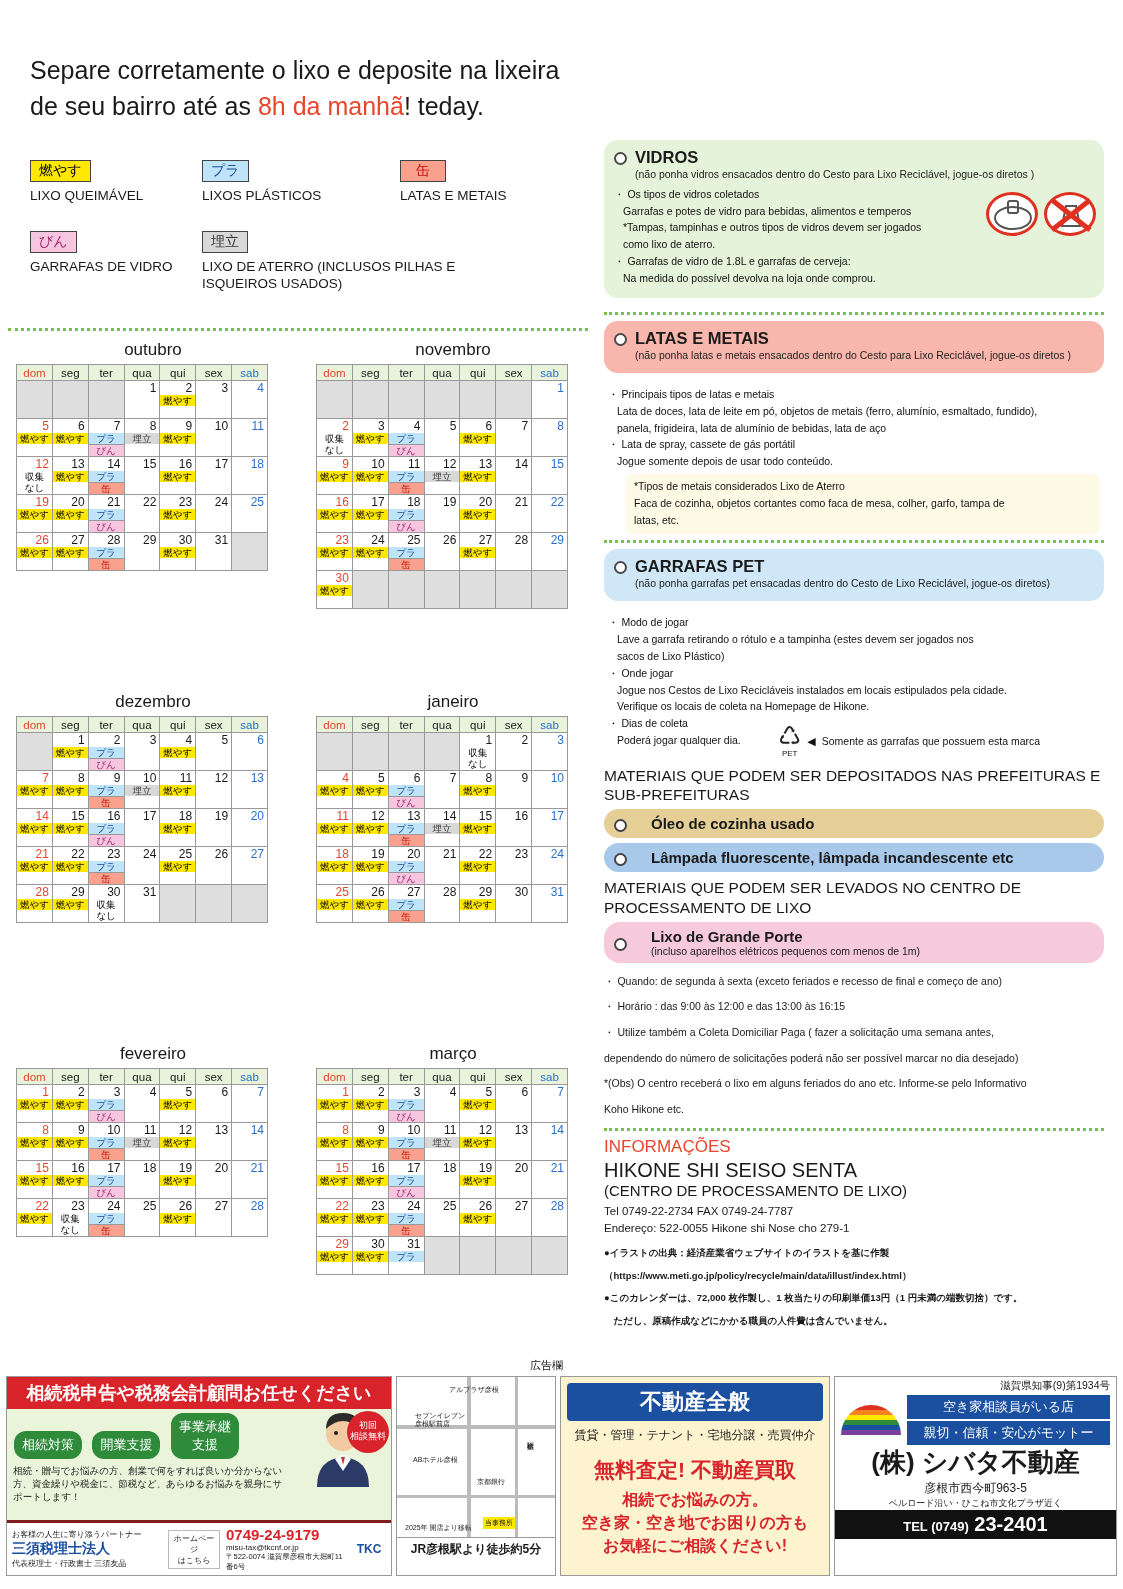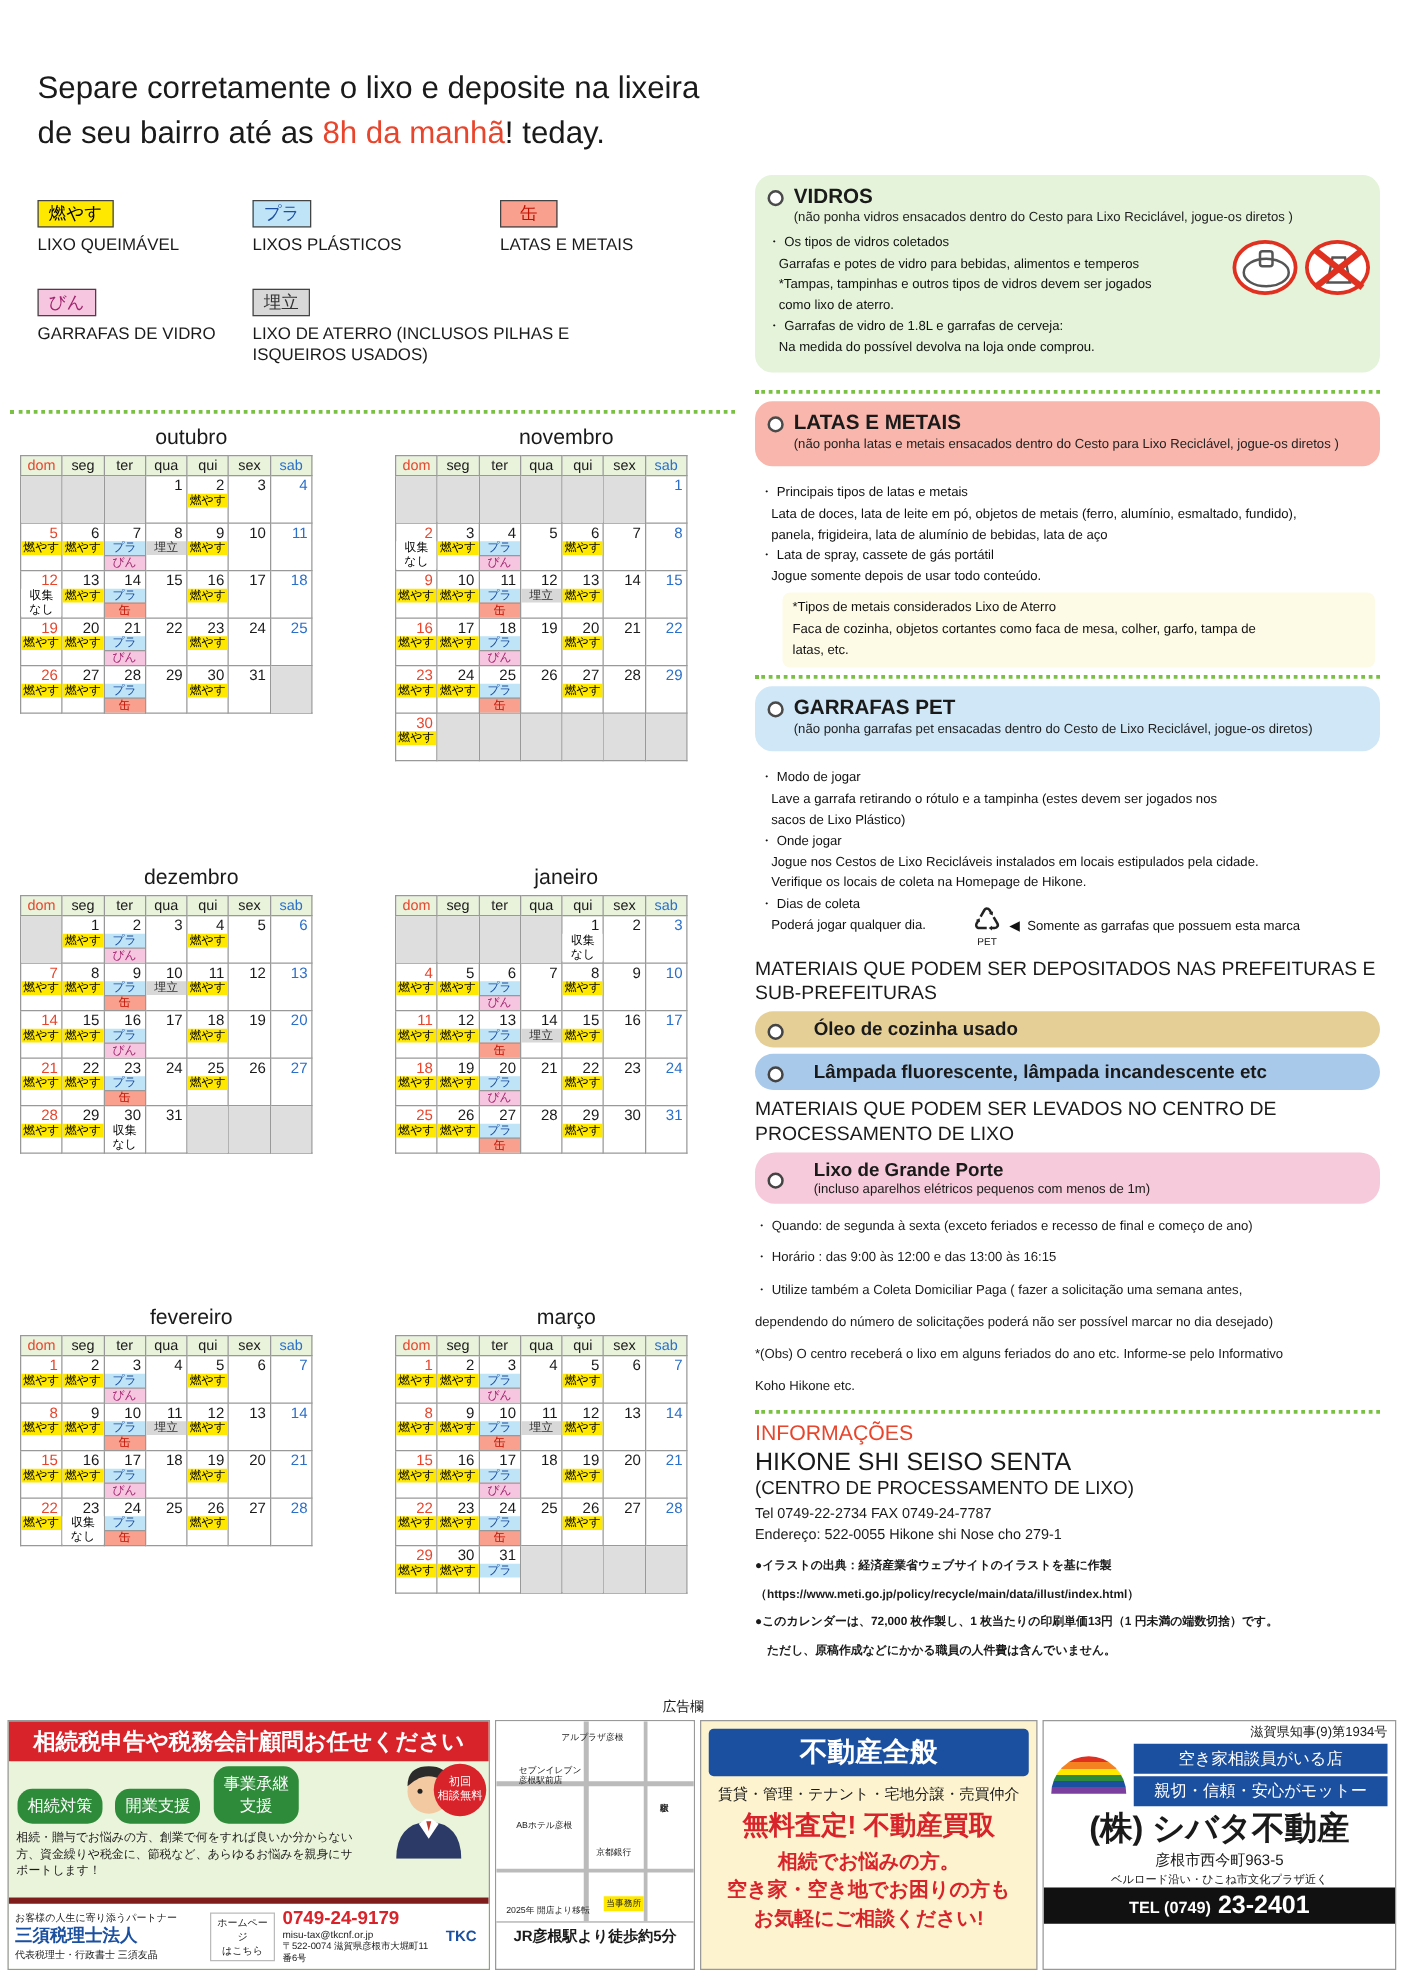--- a/index.html
+++ b/index.html
@@ -37,21 +37,21 @@
   .legend-cap { font-size:13.5px; margin-top:5px; line-height:1.3; max-width:180px; }
 
   .dotline {
     position:absolute; height:0; border-top:3px dotted #7ac143;
   }
 
   
   .cal-area { position:absolute; left:16px; top:340px; width:580px; }
   .cal { position:absolute; width:274px; }
   .cal-title { text-align:center; font-size:17px; margin-bottom:4px; }
-  table.cal-table { border-collapse:collapse; width:234px; table-layout:fixed; }
+  table.cal-table { border-collapse:collapse; width:252px; table-layout:fixed; }
   table.cal-table th {
     border:1px solid #999; font-size:11.5px; font-weight:normal;
     background:#e9f3dc; height:16px; padding:0;
   }
   table.cal-table th.sun { color:#e8452c; }
   table.cal-table th.sat { color:#2a6fc9; }
   table.cal-table td {
     border:1px solid #999; width:39px; height:38px; padding:0;
     vertical-align:top; font-size:11.5px; position:relative;
   }
@@ -133,25 +133,25 @@
   .ad4 { width:283px; background:#ffffff; }
   .ad1-title {
     background:#d8232a; color:#fff; font-size:18px; font-weight:bold;
     padding:4px 6px; text-align:center;
   }
   .chip {
     display:inline-block; background:#2e8b3a; color:#fff; border-radius:12px;
     font-size:13px; padding:5px 8px; margin:4px 3px; text-align:center;
   }
   .ad1-note { font-size:9.5px; line-height:1.35; padding:2px 6px; }
-  .ad1-foot { position:absolute; left:0; bottom:0; width:100%; background:#fff; border-top:5px solid #7f1d1d; font-size:9px; padding:3px 5px; }
+  .ad1-foot { position:absolute; left:0; bottom:0; width:100%; background:#fff; border-top:3px solid #7f1d1d; font-size:9px; padding:3px 5px; }
   .ad-phone { color:#d8232a; font-weight:bold; font-size:15px; }
   .ad3-head { background:#1b4fa0; color:#fff; font-size:22px; font-weight:bold; text-align:center; padding:4px 0; border-radius:4px; margin:6px; }
   .ad3-line { font-size:12px; text-align:center; }
-  .ad3-big { color:#d8232a; font-size:21px; font-weight:bold; text-align:center; margin-top:2px; }
+  .ad3-big { color:#d8232a; font-size:21px; font-weight:bold; text-align:center; margin-top:12px; }
   .ad3-red { color:#d8232a; font-size:16px; font-weight:bold; text-align:center; margin-top:6px; line-height:1.3; }
   .ad4-top { font-size:10.5px; text-align:right; padding:2px 6px; }
   .ad4-blue { background:#1b4fa0; color:#fff; font-size:13px; text-align:center; padding:3px; }
   .ad4-name { font-size:26px; font-weight:bold; text-align:center; }
   .ad4-addr { font-size:12px; text-align:center; }
   .ad4-tel { background:#111; color:#fff; font-size:20px; font-weight:bold; text-align:center; padding:3px 16px; }
   .rainbow { width:60px; height:30px; background:
      linear-gradient(#e03020 0 5px,#f58220 5px 10px,#ffe800 10px 15px,#2e8b3a 15px 20px,#1b4fa0 20px 25px,#7b3fa0 25px 30px);
      border-radius:30px 30px 0 0; }
   .map-box { position:relative; width:100%; height:160px; background:#fff; }

